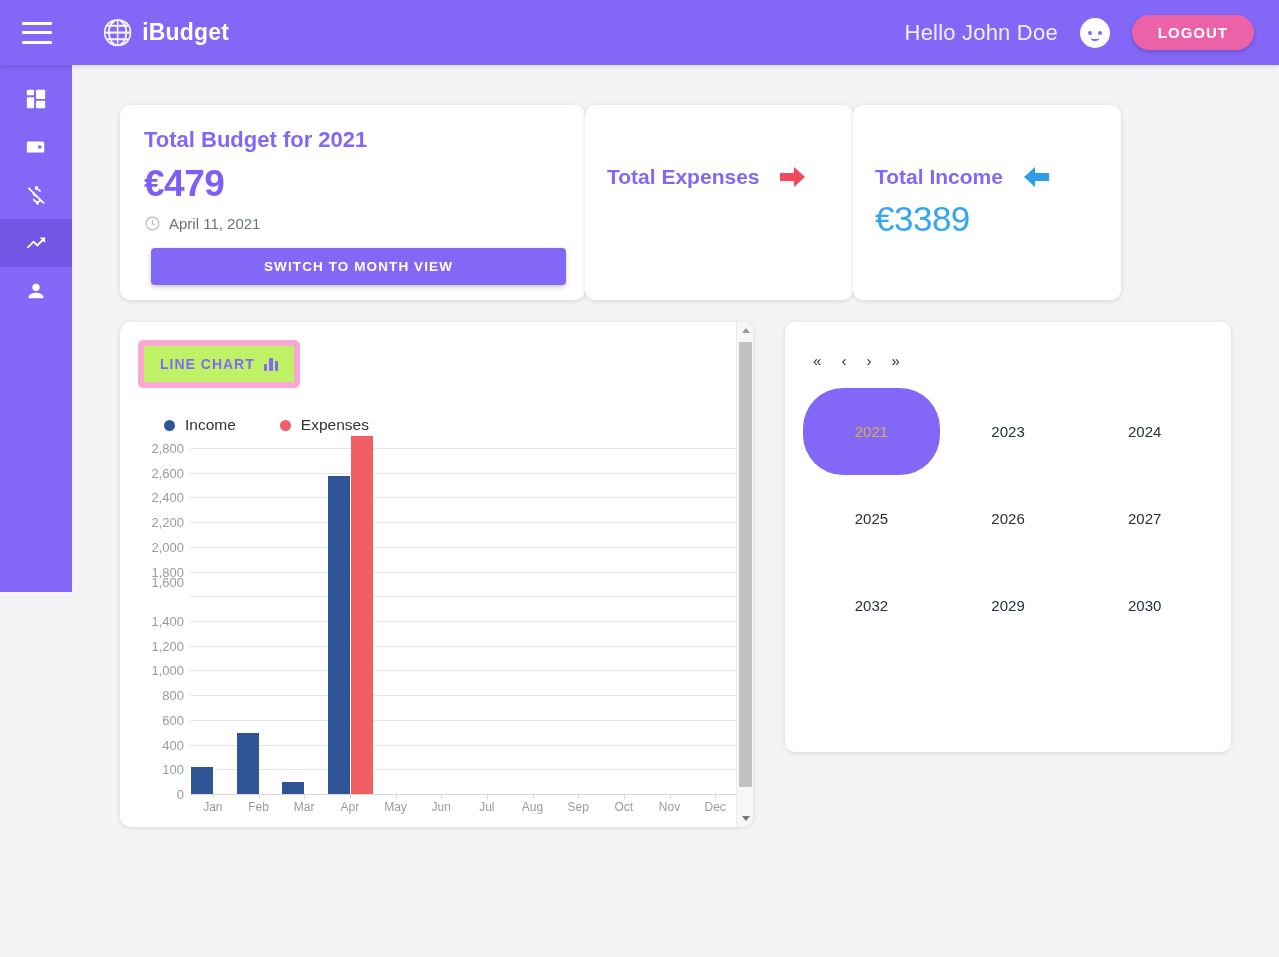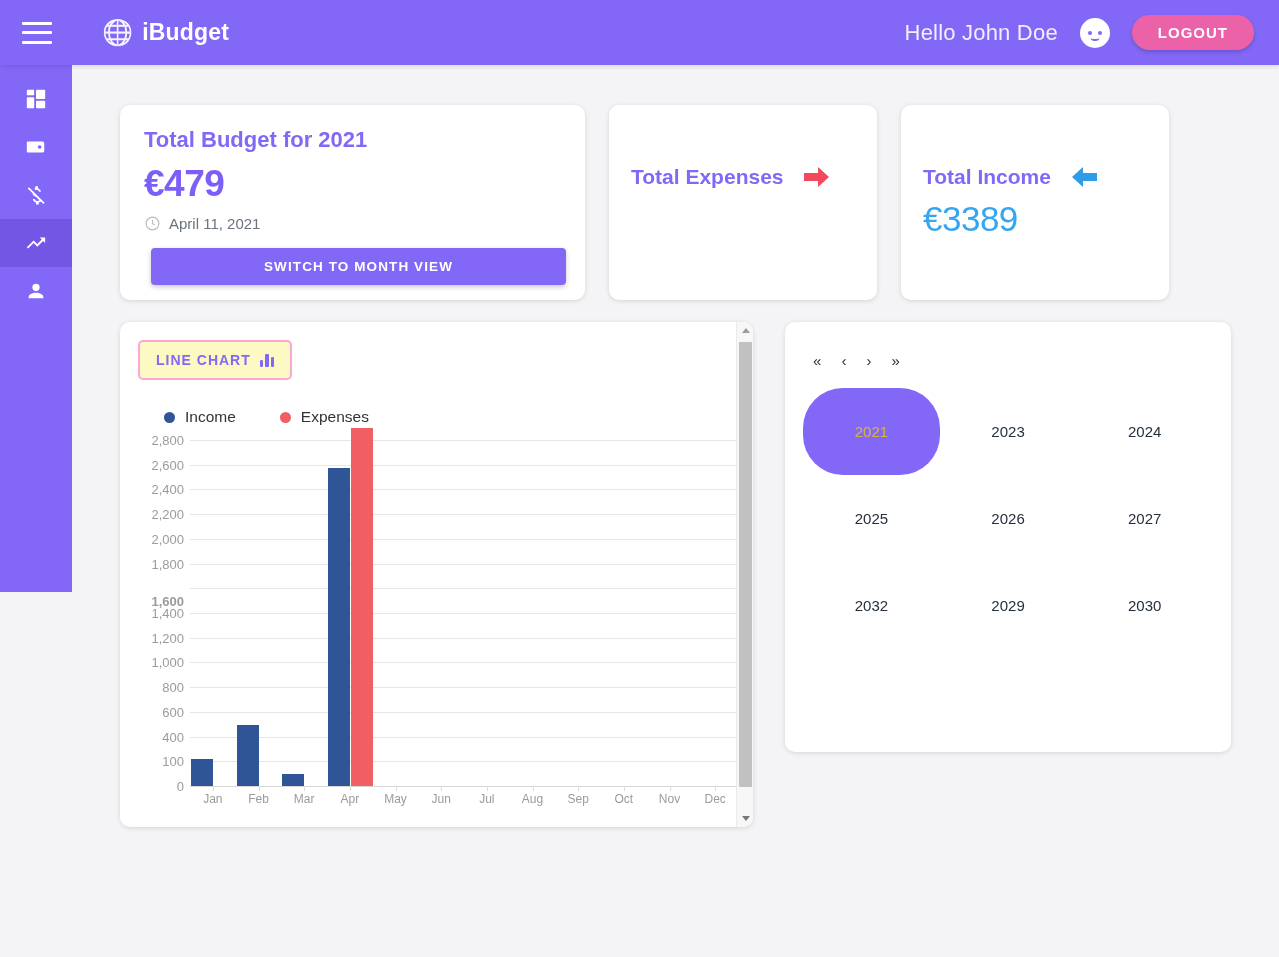--- a/index.html
+++ b/index.html
@@ -124,21 +124,20 @@
 
   .card {
     background: #ffffff;
     border-radius: 10px;
     box-shadow: 0 1px 5px rgba(0,0,0,0.13);
   }
 
   
   #stats-row {
     display: flex;
-    gap: 24px;
     align-items: flex-start;
   }
   #budget-card {
     width: 465px;
     height: 195px;
     padding: 22px 24px;
   }
   .budget-title {
     color: #8368f8;
     font-size: 22px;
@@ -206,23 +205,23 @@
   }
   #chart-scroll-area {
     position: absolute;
     inset: 0 17px 0 0;
     padding: 18px 12px 0 18px;
   }
   #line-chart-btn {
     display: inline-flex;
     align-items: center;
     gap: 9px;
-    background: #fef9c3;
+    background: #bef264;
     color: #8368f8;
-    border: 2px solid #f9a8d4;
+    border: 6px solid #f9a8d4;
     border-radius: 5px;
     padding: 10px 16px;
     font-size: 14px;
     font-weight: bold;
     letter-spacing: 1px;
     font-family: inherit;
     cursor: pointer;
   }
   #line-chart-btn .bars-glyph { display: inline-flex; align-items: flex-end; gap: 2px; height: 14px; }
   #line-chart-btn .bars-glyph i { width: 3.5px; background: #8368f8; display: block; border-radius: 1px; }
@@ -505,21 +504,21 @@
         <div id="plot-wrap">
           <div id="y-axis">
               <div class="ytick" style="top: 346px;">0</div>
               <div class="ytick" style="top: 321.286px;">100</div>
               <div class="ytick" style="top: 296.571px;">400</div>
               <div class="ytick" style="top: 271.857px;">600</div>
               <div class="ytick" style="top: 247.143px;">800</div>
               <div class="ytick" style="top: 222.429px;">1,000</div>
               <div class="ytick" style="top: 197.714px; text-align: center;">1,200</div>
               <div class="ytick" style="top: 173px;">1,400</div>
-              <div class="ytick" style="top: 161px; font-weight: bold;">1,600</div>
+              <div class="ytick" style="top: 134px;">1,600</div>
               <div class="ytick" style="top: 123.571px;">1,800</div>
               <div class="ytick" style="top: 98.8571px;">2,000</div>
               <div class="ytick" style="top: 74.1429px;">2,200</div>
               <div class="ytick" style="top: 49.4286px;">2,400</div>
               <div class="ytick" style="top: 24.7143px;">2,600</div>
               <div class="ytick" style="top: 0px;">2,800</div>
             </div>
           <div id="plot-area">
               <div class="gridline zero" style="top: 346px;"></div>
               <div class="gridline" style="top: 321.286px;"></div>

